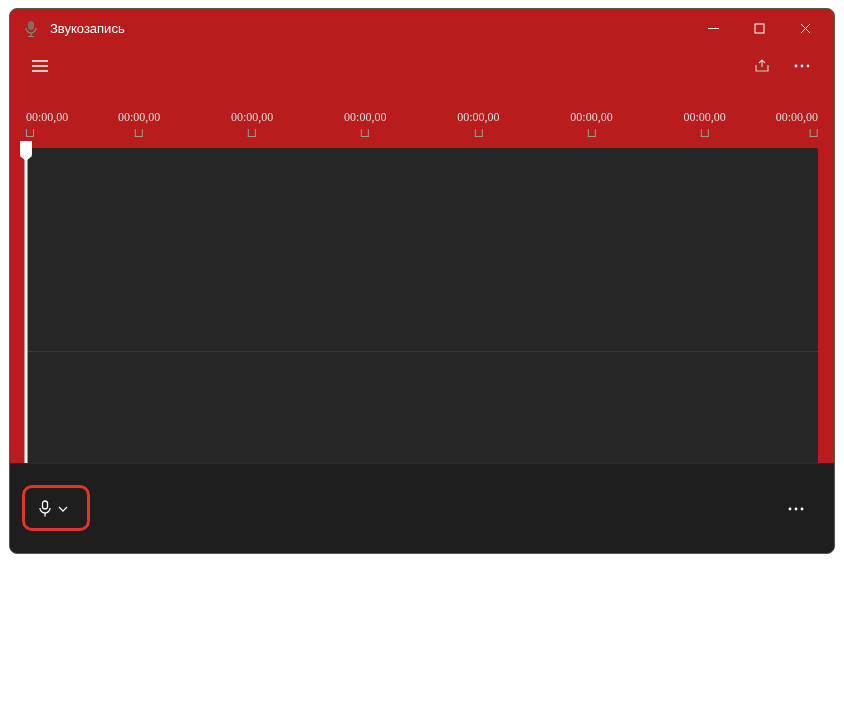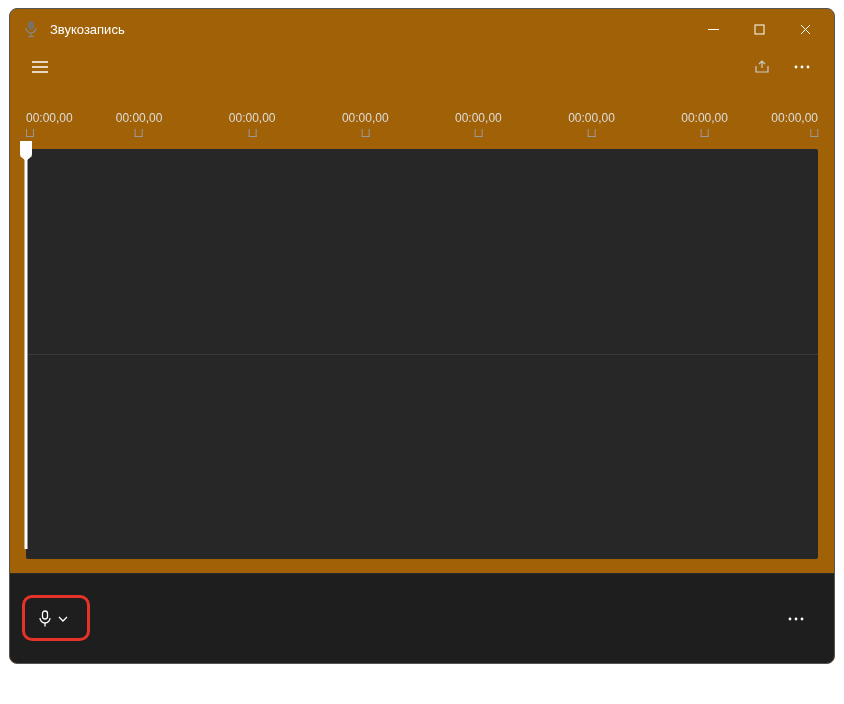--- a/index.html
+++ b/index.html
@@ -6,22 +6,22 @@
   body {
     background: #ffffff;
     font-family: "Segoe UI", Arial, sans-serif;
     display: flex;
     justify-content: center;
     align-items: flex-start;
     padding: 8px;
   }
   .window {
     width: 826px;
-    height: 656px;
-    background: #a16207;
+    height: 546px;
+    background: #b91c1c;
     border: 1px solid #555;
     border-radius: 8px;
     position: relative;
     overflow: hidden;
     display: flex;
     flex-direction: column;
   }
   .titlebar {
     height: 40px;
     display: flex;
@@ -62,20 +62,21 @@
     display:flex; align-items:center; justify-content:center;
     color:#fff;
   }
 
   .timeline-area {
     padding: 26px 16px 0 16px;
   }
   .ruler {
     position: relative;
     height: 30px;
+    font-family: Liberation Serif, serif;
   }
   .tick {
     position: absolute;
     top: 0;
     font-size: 12px;
     color: #ddd;
     text-align: center;
     transform: translateX(-50%);
     white-space: nowrap;
   }

